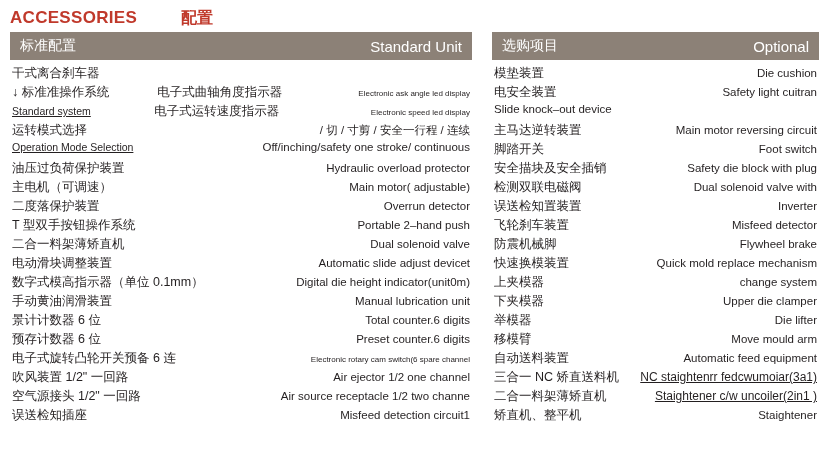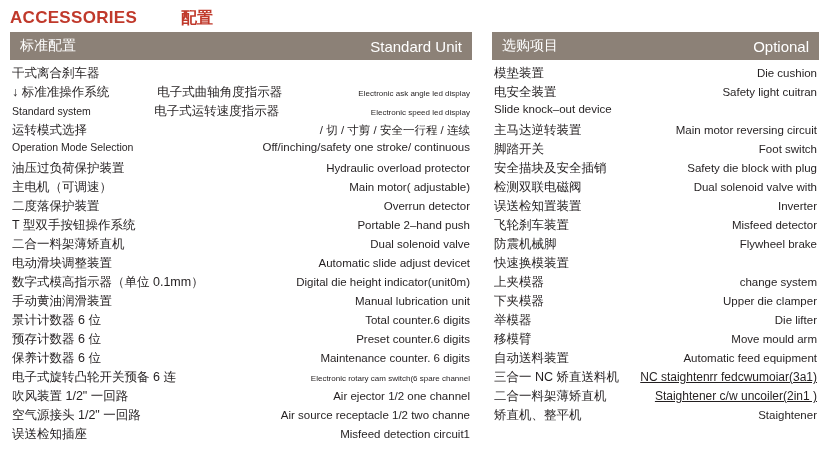--- a/index.html
+++ b/index.html
@@ -77,20 +77,21 @@
   }
   .cn {
     font-size: 12.5px;
     color: #231f20;
     white-space: nowrap;
     flex: 0 0 auto;
     padding-right: 6px;
   }
   .cn.small {
     font-size: 10.5px;
+    text-decoration: underline;
   }
   .en {
     font-size: 11.5px;
     color: #231f20;
     text-align: center;
     white-space: nowrap;
     flex: 0 0 auto;
   }
   .en.tiny {
     font-size: 8px;
@@ -188,24 +189,20 @@
       <div class="row">
         <span class="cn">景计计数器 6 位</span>
         <span class="en">Total counter.6 digits</span>
       </div>
 
       <div class="row">
         <span class="cn">预存计数器 6 位</span>
         <span class="en">Preset counter.6 digits</span>
       </div>
 
-      <div class="row">
-        <span class="cn">保养计数器 6 位</span>
-        <span class="en">Maintenance counter. 6 digits</span>
-      </div>
 
 
       <div class="row">
         <span class="cn">电子式旋转凸轮开关预备 6 连</span>
         <span class="en tiny">Electronic rotary cam switch(6 spare channel</span>
       </div>
 
       <div class="row">
         <span class="cn">吹风装置 1/2" 一回路</span>
         <span class="en">Air ejector 1/2 one channel</span>
@@ -265,20 +262,21 @@
       <div class="row">
         <span class="cn">飞轮刹车装置</span>
         <span class="en">Misfeed detector</span>
       </div>
       <div class="row">
         <span class="cn">防震机械脚</span>
         <span class="en">Flywheel brake</span>
       </div>
       <div class="row">
         <span class="cn">快速换模装置</span>
+        <span class="en">Quick mold replace mechanism</span>
       </div>
       <div class="row">
         <span class="cn">上夹模器</span>
         <span class="en">change system</span>
       </div>
       <div class="row">
         <span class="cn">下夹模器</span>
         <span class="en">Upper die clamper</span>
       </div>
       <div class="row">

